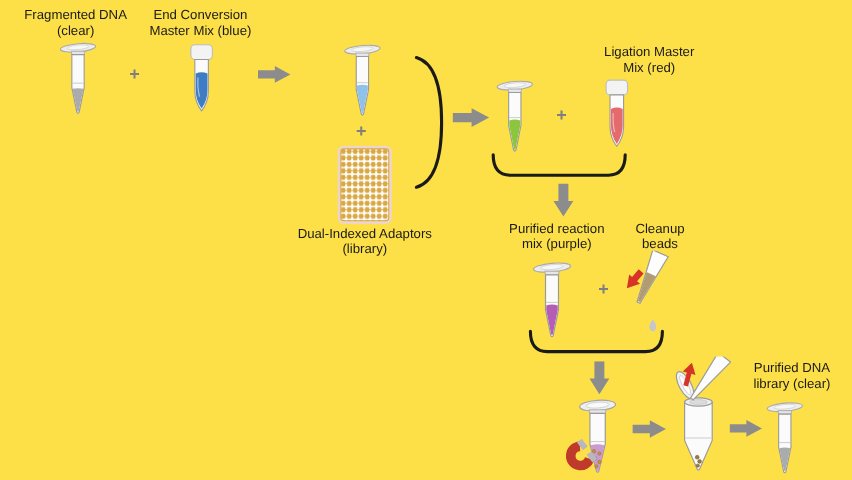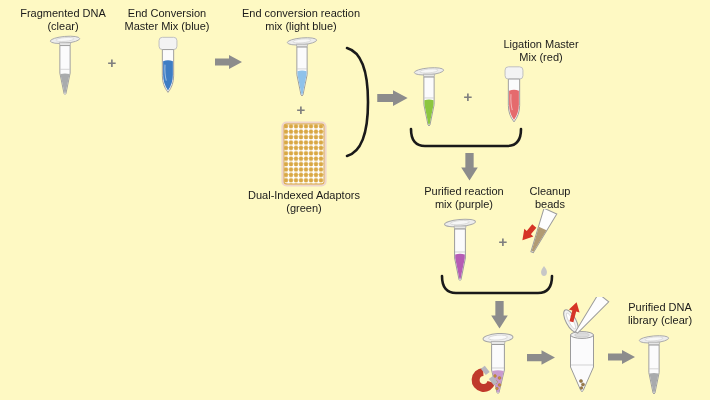--- a/index.html
+++ b/index.html
@@ -1,18 +1,18 @@
 <!DOCTYPE html>
 <html><head>
 <meta charset="utf-8">
 <style>
   html,body{margin:0;padding:0;background:#ffffff;}
   #canvas{
     position:relative;width:710px;height:400px;overflow:hidden;
-    background:#fef9c3;font-family:"Liberation Sans",sans-serif;
+    background:#fde047;font-family:"Liberation Sans",sans-serif;
   }
   .abs{position:absolute;}
   .label{
     position:absolute;font-size:11px;line-height:13px;color:#1a1a1a;
     text-align:center;white-space:pre-line;
   }
   .plus{
     position:absolute;font-size:15px;font-weight:bold;color:#7f7f7f;
     width:16px;text-align:center;
   }
@@ -46,22 +46,20 @@
     <rect x="7.5" y="1" width="19" height="13" rx="3.5" fill="#F3F3F3" stroke="#BDBDBD" stroke-width="1"></rect>
     <path d="M11,14 L11,42 Q11,52 17,59.5 Q23,52 23,42 L23,14 Z" fill="#FBFBFC" stroke="#9B9B9B" stroke-width="1"></path>
     <path d="M11.8,26.5 Q17,24 22.2,26.5 L22.2,41 Q22.2,50 17,57.5 Q11.8,50 11.8,41 Z" fill="#3E7DC4"></path>
     <path d="M13.8,30 Q13.2,40 15.2,47" stroke="#FFFFFF" stroke-width="1.1" fill="none" opacity="0.5"></path>
   </svg>
 
   <svg class="abs" style="left:215px;top:54px;" width="28" height="16" viewBox="0 0 28 16">
     <polygon points="0,4.5 14,4.5 14,1 27,8 14,15 14,11.5 0,11.5" fill="#8C8C8C"></polygon>
   </svg>
 
-  <div class="label" style="left:236px;top:7px;width:130px;">End conversion reaction
-mix (light blue)</div>
 
   <svg class="abs" style="left:283px;top:33px;" width="38" height="68" viewBox="0 0 40 68">
     <g transform="rotate(-5 20 7)">
       <ellipse cx="20" cy="7" rx="15.5" ry="3.6" fill="#EDEDED" stroke="#AAAAAA" stroke-width="1"></ellipse>
       <ellipse cx="20" cy="6.6" rx="9.5" ry="2" fill="#F7F7F7" stroke="#CCCCCC" stroke-width="0.6"></ellipse>
     </g>
     <path d="M14,10 L26,10 L25.4,13 L14.6,13 Z" fill="#E6E6E6" stroke="#AAAAAA" stroke-width="0.8"></path>
     <path d="M14.6,13 L14.6,42 L19,63.5 Q20,65.5 21,63.5 L25.4,42 L25.4,13 Z" fill="#FBFBFC" stroke="#9B9B9B" stroke-width="1"></path>
     <line x1="15" y1="36" x2="25" y2="36" stroke="#C2C2C2" stroke-width="0.7"></line>
     <path d="M15.2,38.5 Q20,37 24.8,38.5 L24.8,42 L20.7,62.3 Q20,63.8 19.3,62.3 L15.2,42 Z" fill="#8FC2EA"></path>
@@ -73,21 +71,21 @@
     <defs>
       <pattern id="wellp" width="5" height="5.4" patternUnits="userSpaceOnUse">
         <path d="M2.5,0.8 V4.2 M0.8,2.5 H4.2" stroke="#FFFFFF" stroke-width="1.6" stroke-linecap="round"></path>
       </pattern>
     </defs>
     <rect x="1.5" y="1.5" width="43" height="63" rx="4" stroke-width="2.2" fill="#D9A844" stroke="#EDD5CB"></rect>
     <rect x="3.5" y="3.5" width="39" height="59" rx="2" fill="url(#wellp)"></rect>
   </svg>
 
   <div class="label" style="left:239px;top:189px;width:130px;">Dual-Indexed Adaptors
-(green)</div>
+(library)</div>
 
   <svg class="abs" style="left:343px;top:46px;" width="30" height="112" viewBox="0 0 30 112">
     <path d="M4,2 Q25,8 25,56 Q25,104 4,110" fill="none" stroke-width="2.6" stroke-linecap="round" stroke="#1A1A1A"></path>
   </svg>
 
   <svg class="abs" style="left:377px;top:89px;" width="32" height="18" viewBox="0 0 28 16">
     <polygon points="0,4.5 14,4.5 14,1 27,8 14,15 14,11.5 0,11.5" fill="#8C8C8C"></polygon>
   </svg>
 
 

